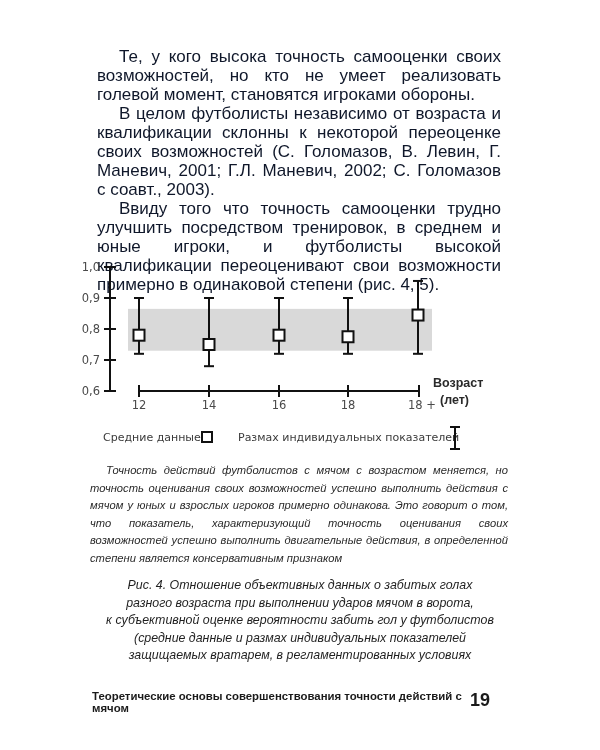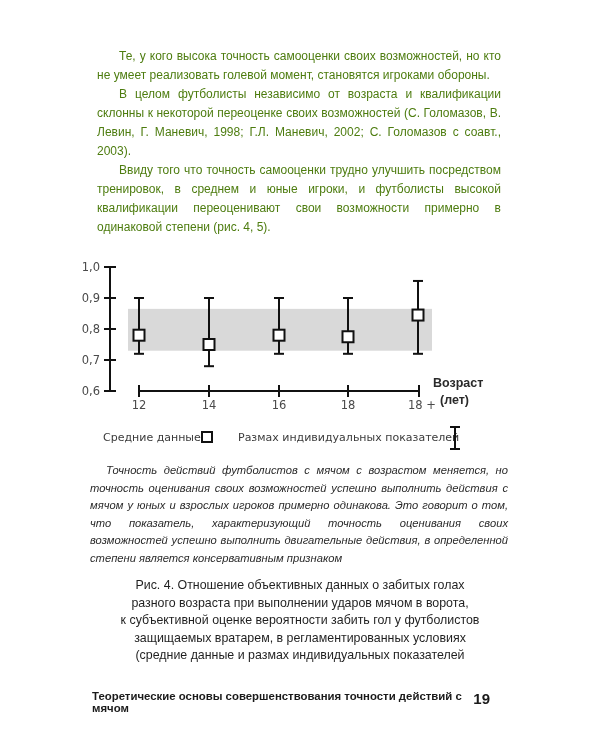--- a/index.html
+++ b/index.html
@@ -1,21 +1,21 @@
 <!DOCTYPE html>
 <html><head>
 <meta charset="utf-8">
 <style>
   html, body { margin: 0; padding: 0; background: #ffffff; }
   body { width: 600px; height: 750px; position: relative; overflow: hidden; color: #1a1a1a; }
   .page { position: absolute; left: 0; top: 0; width: 600px; height: 750px; }
   .body-text {
     position: absolute; left: 97px; top: 47px; width: 404px;
-    font-family: "Liberation Sans", sans-serif; font-size: 12px; line-height: 19px;
-    text-align: justify; color: #4d7c0f;
+    font-family: "Liberation Sans", sans-serif; font-size: 17px; line-height: 19px;
+    text-align: justify; color: #0f172a;
   }
   .body-text p { margin: 0; text-indent: 22px; hyphens: manual; }
   .chart { position: absolute; left: 0; top: 250px; width: 600px; height: 210px; }
   .chart svg { position: absolute; left: 0; top: 0; }
   .tick-label {
     font-family: "DejaVu Sans", sans-serif; font-size: 11.5px; fill: #4a4a4a;
   }
   .axis-title {
     font-family: "Liberation Sans", sans-serif; font-size: 12.5px; font-weight: bold; fill: #2a2a2a;
   }
@@ -23,39 +23,39 @@
     font-family: "DejaVu Sans", sans-serif; font-size: 11px; fill: #3a3a3a;
   }
   .note {
     position: absolute; left: 90px; top: 462px; width: 418px;
     font-family: "Liberation Sans", sans-serif; font-style: italic; font-size: 11.2px; line-height: 17.5px;
     text-align: justify; color: #2a2a2a;
   }
   .note p { margin: 0; text-indent: 16px; }
   .caption {
     position: absolute; left: 90px; top: 577px; width: 420px;
-    font-family: "Liberation Sans", sans-serif; font-size: 12.4px; line-height: 17.6px;
+    font-family: "Liberation Sans", sans-serif; font-style: italic; font-size: 12.4px; line-height: 17.6px;
     text-align: center; color: #1f1f1f;
   }
   .caption div { white-space: nowrap; }
   .footer {
     position: absolute; left: 80px; top: 690px; width: 420px; height: 18px;
     font-family: "Liberation Sans", sans-serif; font-weight: bold; font-size: 11.4px; color: #1a1a1a;
   }
   .footer .running-title { position: absolute; left: 12px; top: 0; }
-  .footer .page-number { position: absolute; right: 10px; top: 0; font-size: 15px; padding-left: 41px; }
+  .footer .page-number { position: absolute; right: 10px; top: 0; font-size: 18px; padding-left: 41px; }
 </style>
 </head>
 <body>
 
 <div class="page">
 
   <div class="body-text">
     <p>Те, у кого высока точность самооценки своих возможностей, но кто не умеет реализовать голевой момент, становятся игро­ками обороны.</p>
-    <p>В целом футболисты независимо от возраста и квалификации склонны к некоторой переоценке своих возможностей (С. Голо­мазов, В. Левин, Г. Маневич, 1998; Г.Л. Маневич, 2002; С. Голома­зов с соавт., 2003).</p>
+    <p>В целом футболисты независимо от возраста и квалификации склонны к некоторой переоценке своих возможностей (С. Голо­мазов, В. Левин, Г. Маневич, 2001; Г.Л. Маневич, 2002; С. Голома­зов с соавт., 2003).</p>
     <p>Ввиду того что точность самооценки трудно улучшить посред­ством тренировок, в среднем и юные игроки, и футболисты вы­сокой квалификации переоценивают свои возможности пример­но в одинаковой степени (рис. 4, 5).</p>
   </div>
 
   <div class="chart">
     <svg width="600" height="210" viewBox="0 250 600 210">
 
       <rect id="band" x="128" y="308.85" width="304" height="41.849999999999966" fill="#d9d9d9"></rect>
 
       <g stroke="#111" stroke-width="2">
         <line x1="110" y1="267" x2="110" y2="391"></line>
@@ -138,22 +138,22 @@
   </div>
 
   <div class="note">
     <p>Точность действий футболистов с мячом с возрастом меняется, но точность оценивания своих возможностей успешно выполнить действия с мячом у юных и взрослых игроков примерно одинакова. Это говорит о том, что показатель, ха­рактеризующий точность оценивания своих возможностей успешно выполнить двигательные действия, в определенной степени является консервативным при­знаком</p>
   </div>
 
   <div class="caption">
     <div>Рис. 4. Отношение объективных данных о забитых голах</div>
     <div>разного возраста при выполнении ударов мячом в ворота,</div>
     <div>к субъективной оценке вероятности забить гол у футболистов</div>
+    <div>(средние данные и размах индивидуальных показателей</div>
     <div>защищаемых вратарем, в регламентированных условиях</div>
-    <div>(средние данные и размах индивидуальных показателей</div>
   </div>
 
   <div class="footer">
     <span class="running-title">Теоретические основы совершенствования точности действий с мячом</span>
     <span class="page-number">19</span>
   </div>
 
 </div>
 
 </body></html>

